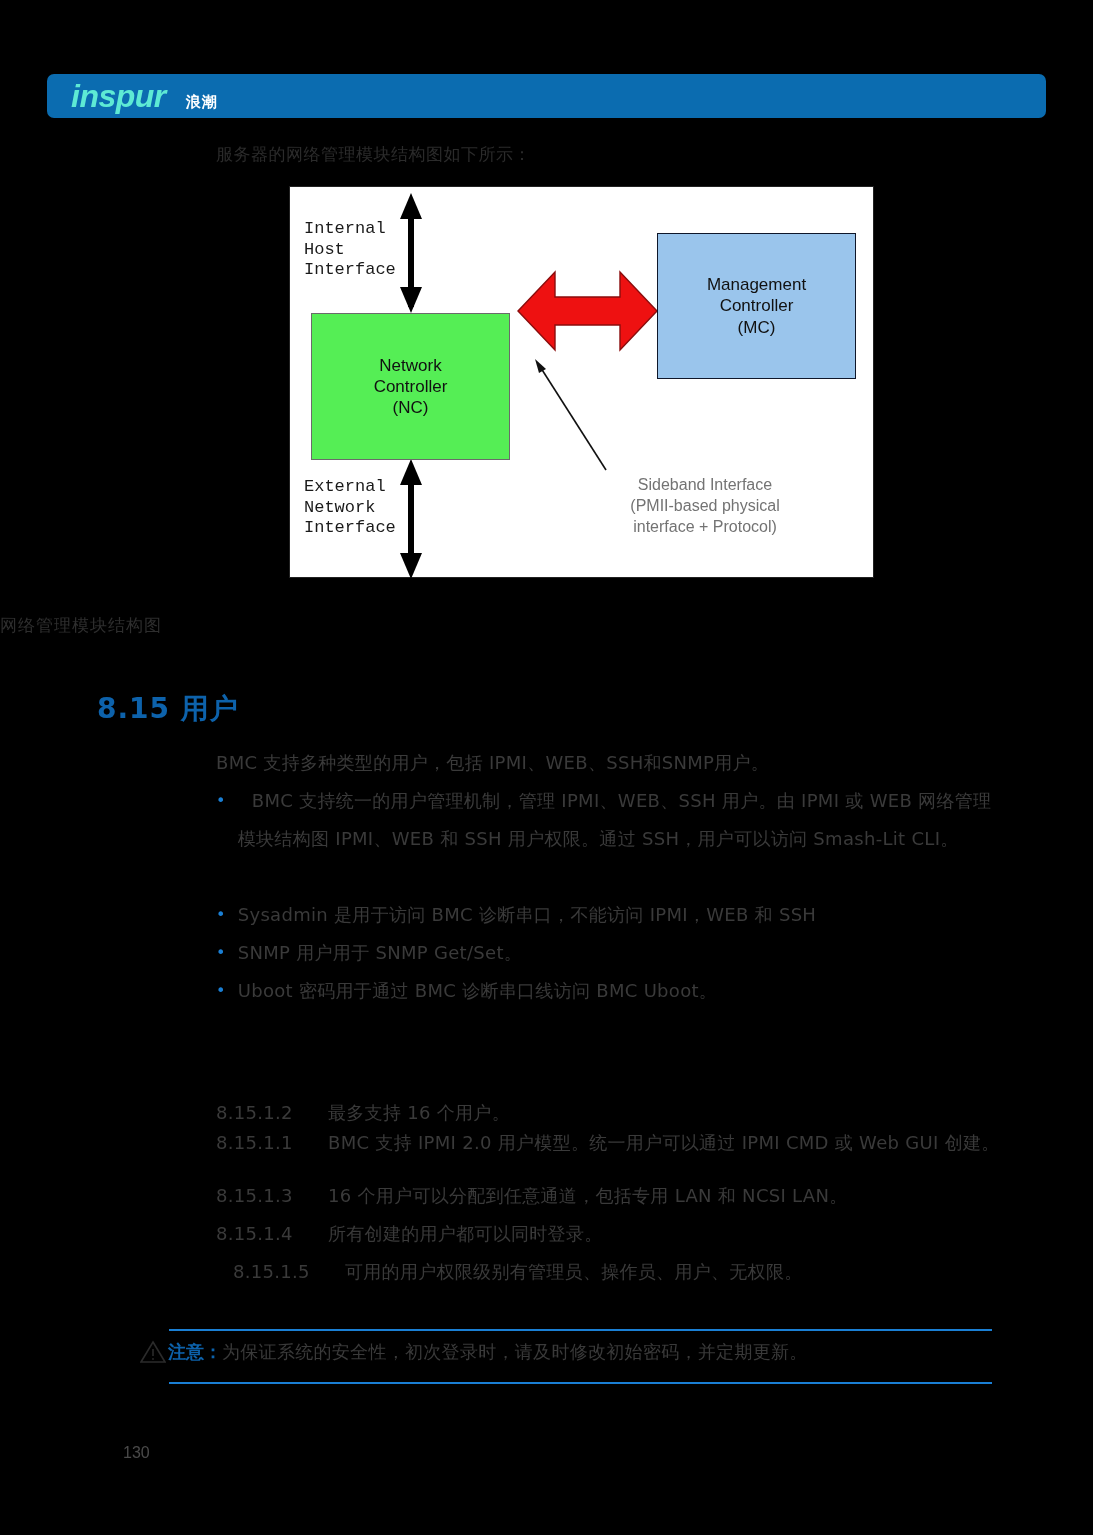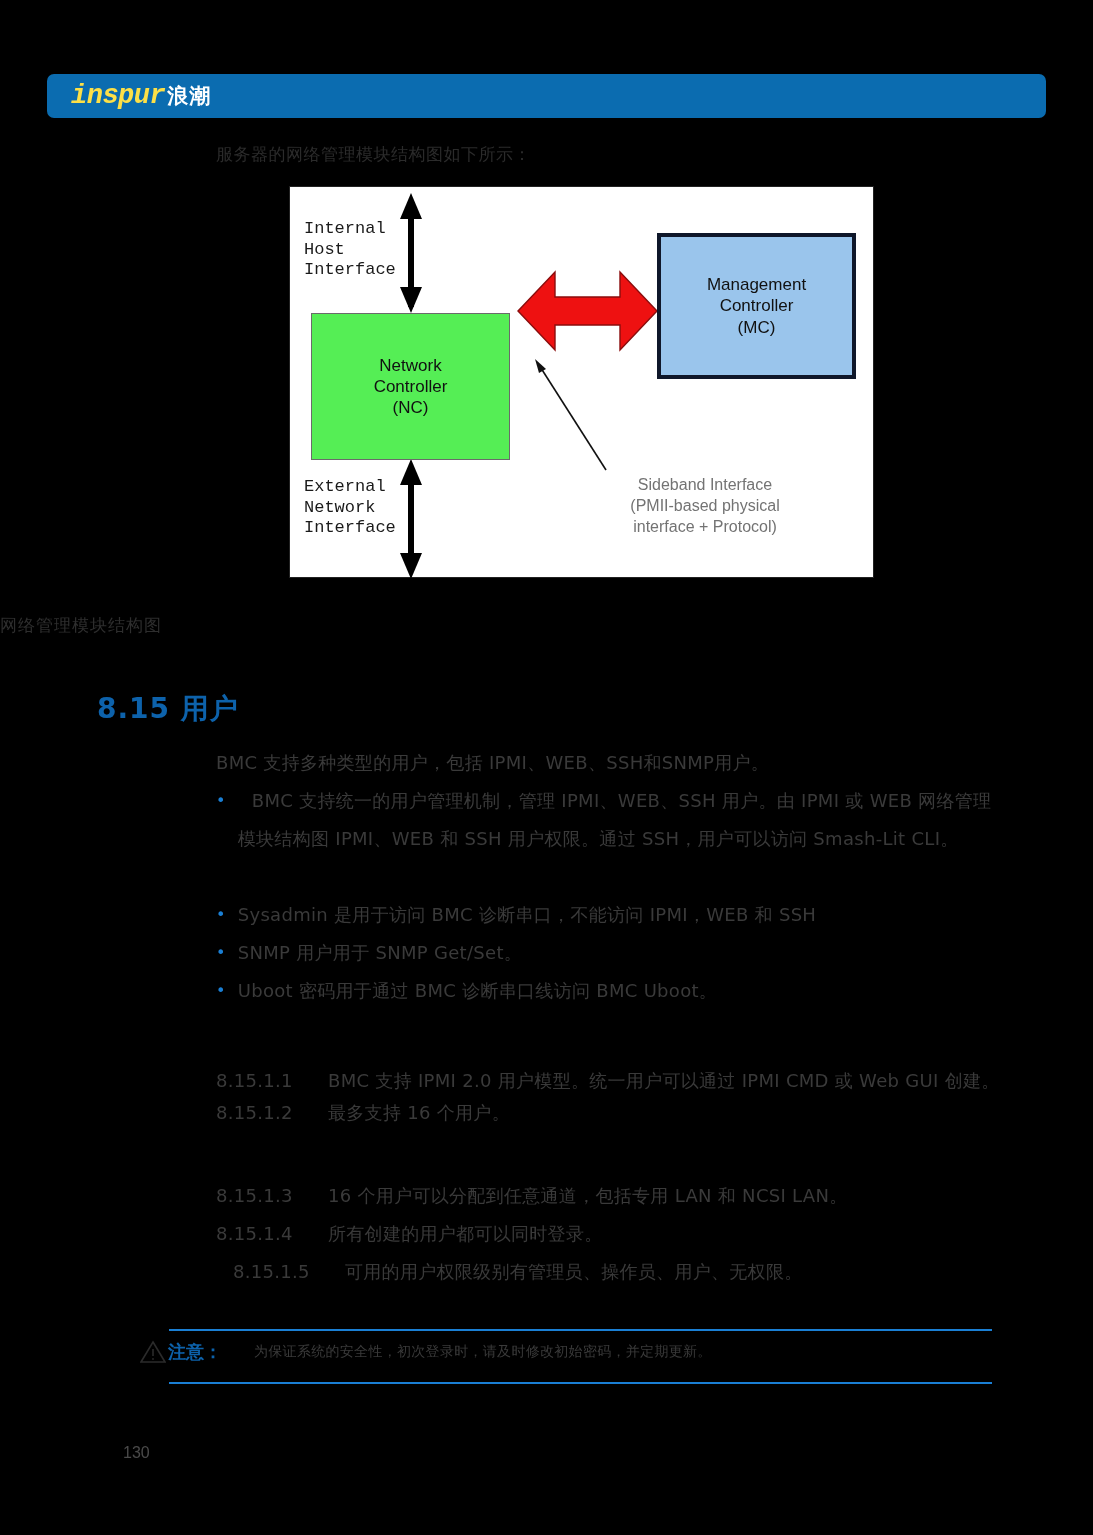--- a/index.html
+++ b/index.html
@@ -33,32 +33,32 @@
     border-radius: 7px;
     display: flex;
     align-items: center;
   }
   .logo-wrap {
     display: flex;
     align-items: baseline;
     margin-left: 24px;
   }
   .logo-latin {
-    color: #fde047;
-    font-size: 27px;
+    color: #5eead4;
+    font-size: 32px;
     font-weight: bold;
     font-style: italic;
     letter-spacing: -0.5px;
-    font-family: Liberation Mono, monospace;
+    font-family: Liberation Sans, sans-serif;
   }
   .logo-cjk {
     color: #ffffff;
-    font-size: 21px;
+    font-size: 15px;
     font-weight: bold;
-    margin-left: 2px;
+    margin-left: 20px;
     letter-spacing: 1px;
     font-family: "DejaVu Sans", sans-serif;
   }
 
   
   .intro-line {
     position: absolute;
     left: 216px;
     top: 143px;
     font-size: 17px;
@@ -108,21 +108,21 @@
     font-size: 17px;
     line-height: 1.25;
   }
   .mc-box {
     position: absolute;
     left: 367px;
     top: 46px;
     width: 199px;
     height: 146px;
     background: #9ac5ec;
-    border: 4px solid #0f172a;
+    border: 1px solid #0f172a;
     box-sizing: border-box;
     display: flex;
     align-items: center;
     justify-content: center;
     text-align: center;
     color: #111;
     font-size: 17px;
     line-height: 1.25;
   }
   .sideband-label {
@@ -217,21 +217,21 @@
     color: #3a3a3a;
     font-size: 18px;
     line-height: 38px;
     font-family: "DejaVu Sans", sans-serif;
     letter-spacing: 0.3px;
     display: flex;
     align-items: flex-start;
   }
   .num-label { flex: 0 0 112px; }
   .num-text  { flex: 1 1 auto; }
-  .n1 { left: 216px; top: 1062px; width: 790px; }
+  .n1 { left: 216px; top: 1124px; width: 790px; }
   .n1 .num-text { display: block; }
   .n2 { left: 216px; top: 1084px; width: 790px; margin-top: 10px; }
   .n3 { left: 216px; top: 1177px; width: 790px; }
   .n4 { left: 216px; top: 1215px; width: 790px; }
   .n5 { left: 216px; top: 1253px; width: 790px; margin-left: 17px; }
 
   
   .note-rule {
     position: absolute;
     left: 169px;
@@ -250,24 +250,23 @@
   }
   .warn-icon { width: 26px; height: 24px; flex: 0 0 auto; margin-right: 2px; }
   .note-kw {
     color: #0d62ab;
     font-weight: bold;
     font-size: 18px;
     font-family: "DejaVu Sans", sans-serif;
   }
   .note-text {
     color: #3a3a3a;
-    font-size: 14px;
+    font-size: 18px;
     font-family: "DejaVu Sans", sans-serif;
     letter-spacing: 0.3px;
-    margin-left: 32px;
   }
 
   
   .page-number {
     position: absolute;
     left: 123px;
     top: 1444px;
     color: #4a4a4a;
     font-size: 16px;
     font-family: "Liberation Sans", sans-serif;

